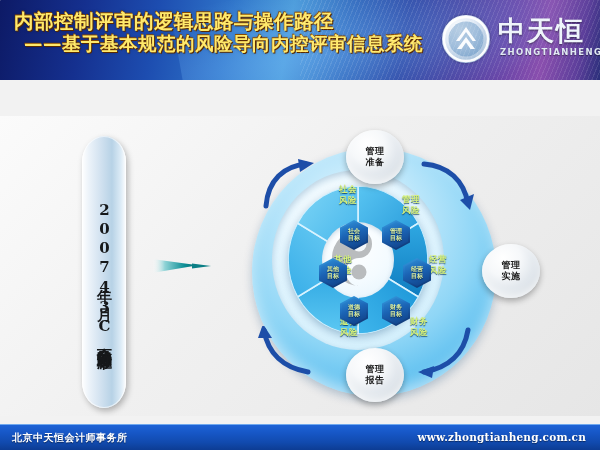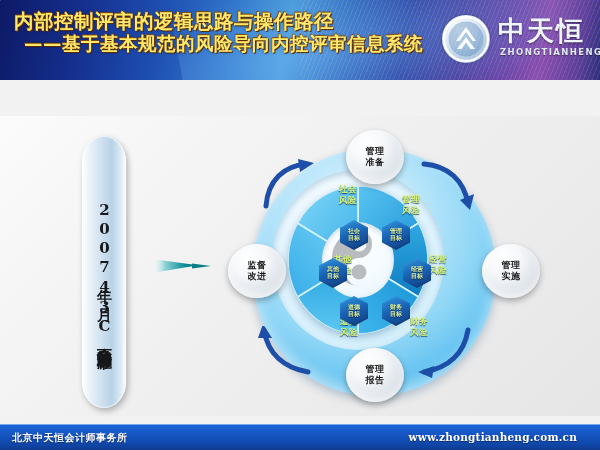--- a/index.html
+++ b/index.html
@@ -233,21 +233,21 @@
     border-top:1px solid #6fa8ee;
     padding-left:26px;
   }
   .footer-left{
     position:absolute; left:12px; top:6px;
     font-family:"DejaVu Serif","Liberation Serif",serif;
     font-size:10px; font-weight:bold; color:#ffffff; letter-spacing:.5px;
     text-shadow:0 1px 1px rgba(0,0,0,.45);
   }
   .footer-right{
-    position:absolute; right:23px; top:6px;
+    position:absolute; right:14px; top:6px;
     font-family:"DejaVu Serif","Liberation Serif",serif;
     font-size:10.5px; font-weight:bold; color:#ffffff; letter-spacing:.2px;
     text-shadow:0 1px 1px rgba(0,0,0,.45);
   }
 </style>
 </head>
 <body>
 
 <div id="slide">
 
@@ -422,24 +422,20 @@
 准备</span>
     </div>
     <div class="sphere" style="left:246px; top:108px;">
       <span>管理
 实施</span>
     </div>
     <div class="sphere" style="left:110px; top:212px;">
       <span>管理
 报告</span>
     </div>
-    <div class="sphere" style="left:-8px;  top:108px;">
-      <span>监督
-改进</span>
-    </div>
   </div>
 
   <div class="footer">
     <div class="footer-left">北京中天恒会计师事务所</div>
     <div class="footer-right">www.zhongtianheng.com.cn</div>
   </div>
 
 </div>
 
 </body></html>

